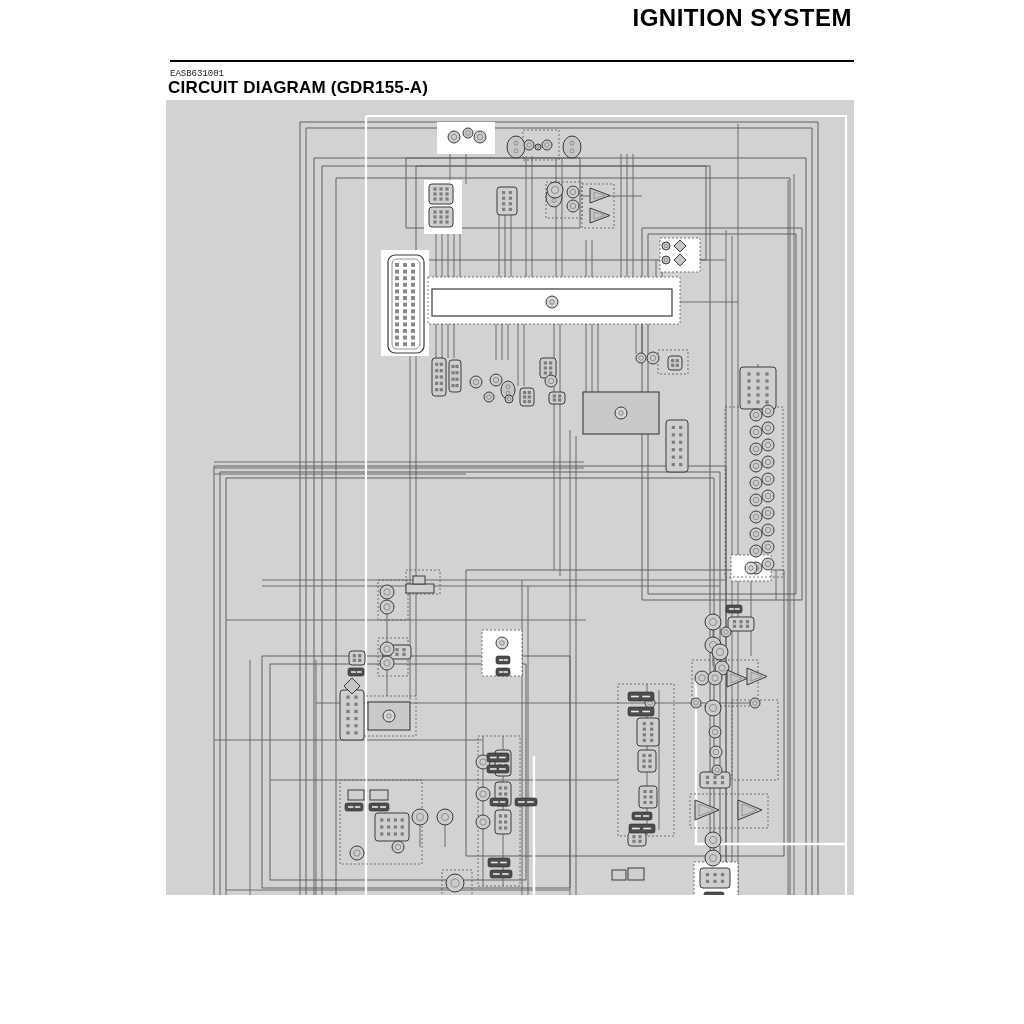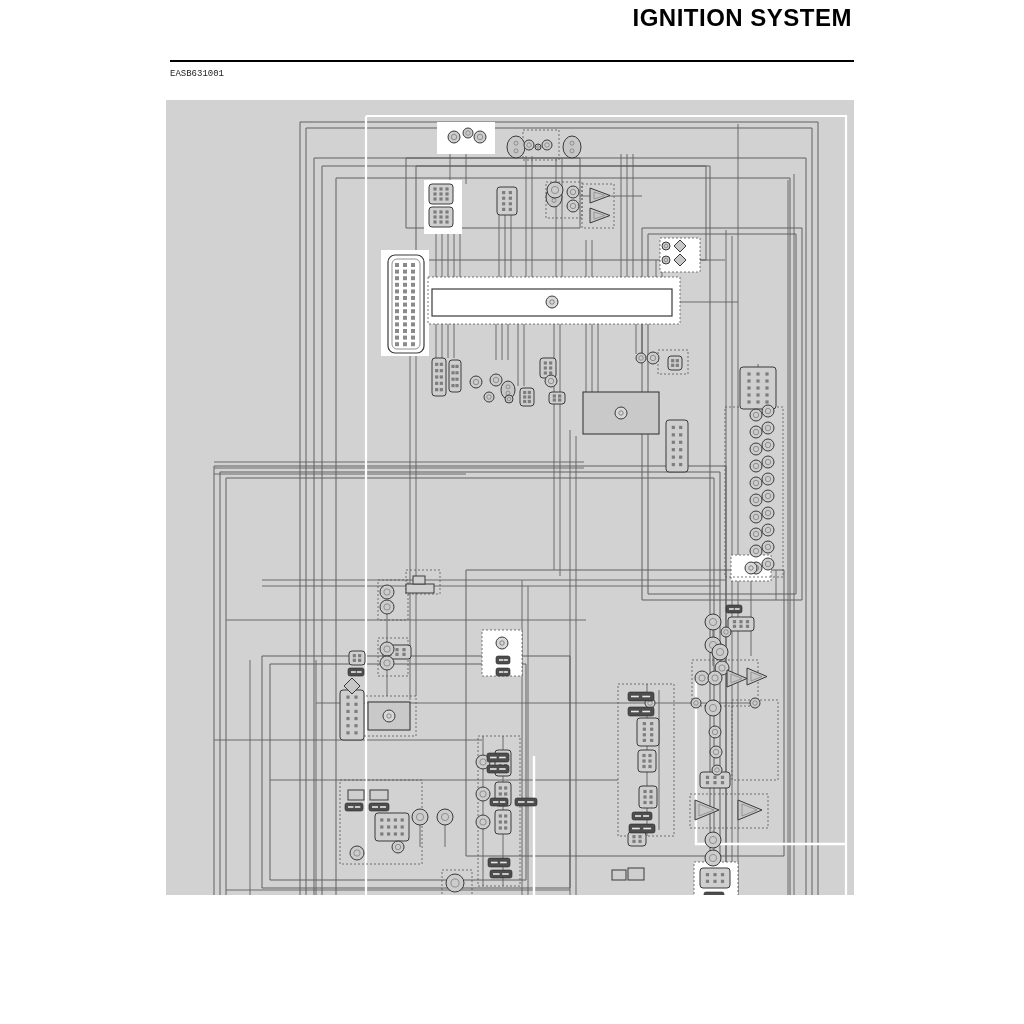--- a/index.html
+++ b/index.html
@@ -14,20 +14,21 @@
   .diagram{position:absolute;top:100px;left:166px;width:688px;height:912px;background:#d2d2d2;}
   svg{display:block;}
 </style>
 </head>
 <body>
 
 <div id="page">
   <div class="hdr-title">IGNITION SYSTEM</div>
   <div class="rule"></div>
   <div class="sec-code">EASB631001</div>
+  <div class="sec-title">CIRCUIT DIAGRAM (GDR155-A)</div>
   <div class="diagram">
     <svg width="688" height="912" viewBox="0 0 688 912">
         <polyline points="134,22 652,22 652,890 134,890 134,22" fill="none" stroke="#606060" stroke-width="1"></polyline>
         <polyline points="140,28 646,28 646,884 140,884 140,28" fill="none" stroke="#606060" stroke-width="1"></polyline>
         <polyline points="148,58 640,58 640,876 148,876 148,58" fill="none" stroke="#606060" stroke-width="1"></polyline>
         <polyline points="156,66 544,66 544,868 156,868 156,66" fill="none" stroke="#606060" stroke-width="1"></polyline>
         <polyline points="170,78 624,78 624,858 170,858 170,78" fill="none" stroke="#606060" stroke-width="1"></polyline>
         <polyline points="48,366 560,366 560,844 48,844 48,366" fill="none" stroke="#606060" stroke-width="1"></polyline>
         <polyline points="54,372 554,372 554,838 54,838 54,372" fill="none" stroke="#606060" stroke-width="1"></polyline>
         <polyline points="60,378 548,378 548,830 60,830 60,378" fill="none" stroke="#606060" stroke-width="1"></polyline>

